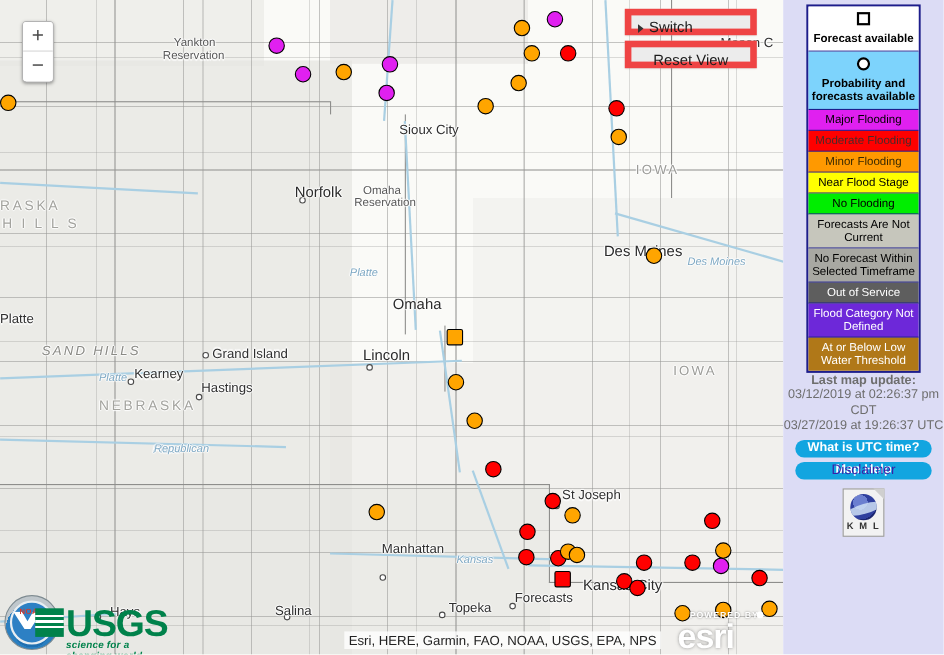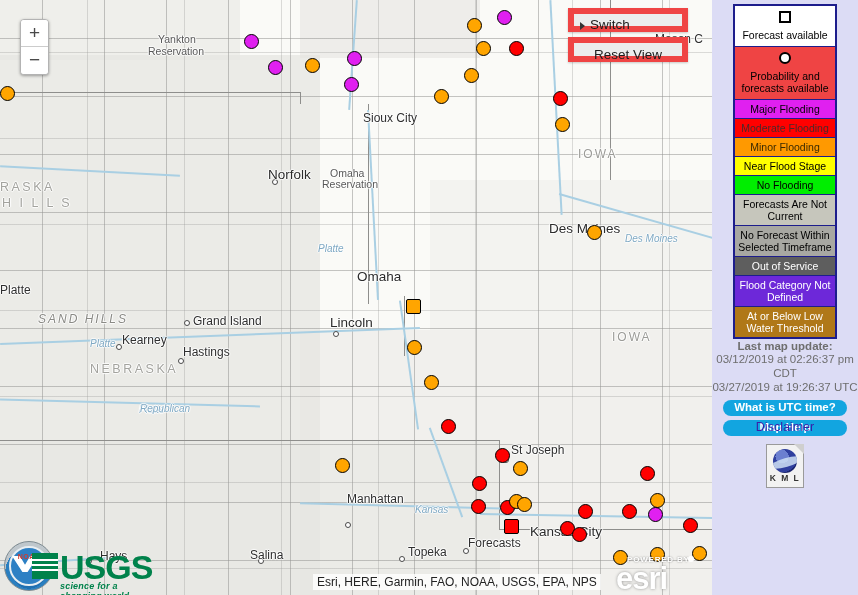--- a/index.html
+++ b/index.html
@@ -201,20 +201,21 @@
     padding: 3px 2px;
     line-height: 12px;
     color: #000;
   }
   .lrow:last-child { border-bottom: none; }
   .lrow.sym {
     background:#fff;
     display:flex; align-items:center; justify-content:center; gap:6px;
     padding: 5px 2px;
     min-height: 34px;
+    font-weight: bold;
   }
   .lrow.sym .symwrap { display:flex; align-items:center; gap:6px; flex-wrap:wrap; justify-content:center;}
   .sq-sym { width:12px;height:12px;border:2px solid #000;background:#fff;display:inline-block; flex:0 0 auto;}
   .ci-sym { width:12px;height:12px;border:2px solid #000;border-radius:50%;background:#fff;display:inline-block; flex:0 0 auto;}
 
   #updatebox {
     position:absolute; left: 0; top: 340px; width: 146px; text-align:center;
   }
   .upd-title { font-size: 11.5px; font-weight: bold; color: #6e6e6e; }
   .upd-line { font-size: 11.5px; color: #6e6e6e; line-height: 14px; }
@@ -421,21 +422,21 @@
 
   <div id="sidebar">
 
     <div id="legend">
         <div class="lrow sym" style="background: rgb(255, 255, 255); color: rgb(0, 0, 0);">
           <span class="symwrap">
             <span class="sq-sym"></span>
             <span>Forecast available</span>
           </span>
         </div>
-        <div class="lrow sym" style="background: #ef4444; color: rgb(0, 0, 0);">
+        <div class="lrow sym" style="background: #7dd3fc; color: rgb(0, 0, 0);">
           <span class="symwrap">
             <span class="ci-sym"></span>
             <span>Probability and forecasts available</span>
           </span>
         </div>
         <div class="lrow" style="background: rgb(224, 32, 240); color: rgb(0, 0, 0);">Major Flooding</div>
         <div class="lrow" style="background: rgb(255, 0, 0); color: rgb(74, 42, 42);">Moderate Flooding</div>
         <div class="lrow" style="background: rgb(255, 153, 0); color: rgb(58, 42, 0);">Minor Flooding</div>
         <div class="lrow" style="background: rgb(255, 255, 0); color: rgb(0, 0, 0);">Near Flood Stage</div>
         <div class="lrow" style="background: rgb(0, 238, 0); color: rgb(0, 0, 0);">No Flooding</div>

